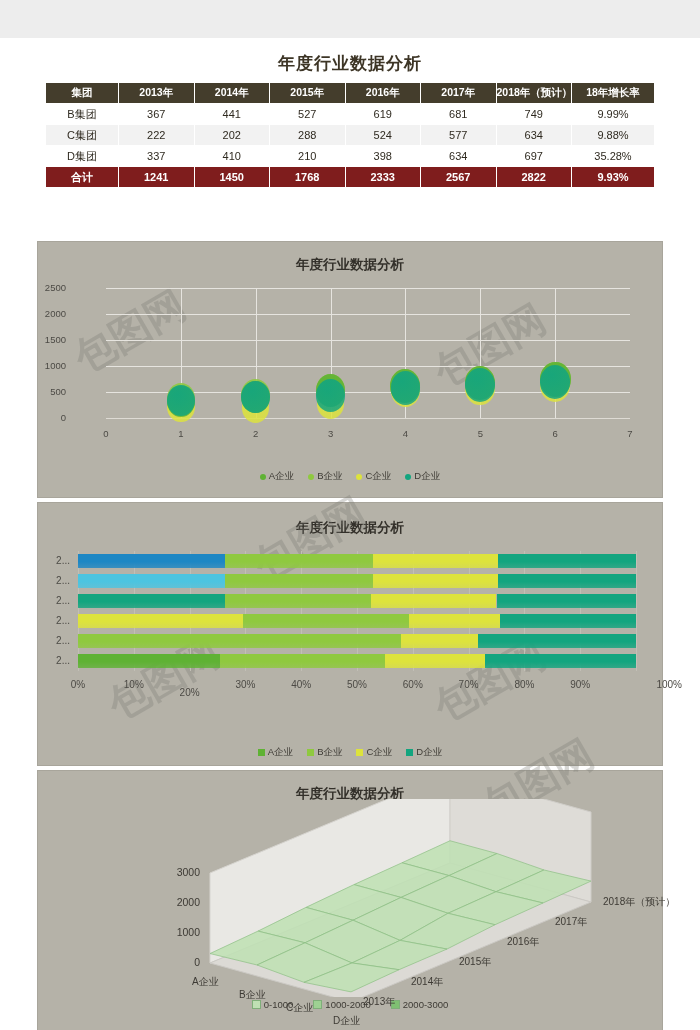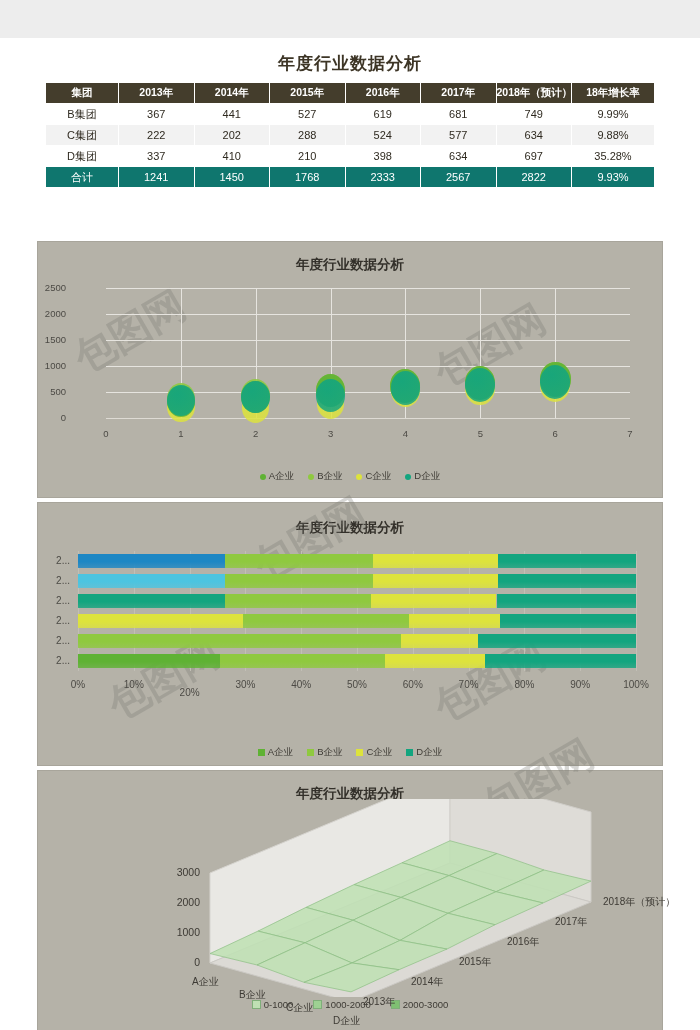--- a/index.html
+++ b/index.html
@@ -29,21 +29,21 @@
     color:#2f2a20;
     height:20px;
     padding:0;
     white-space:nowrap;
   }
   table.data thead th{
     background:#443d2c;color:#ffffff;font-weight:bold;font-size:10.5px;
   }
   table.data tbody tr:nth-child(odd) td{background:#ffffff;}
   table.data tbody tr:nth-child(even) td{background:#f2f2f2;}
-  table.data tbody tr.total td{background:#0f766e;color:#ffffff;font-weight:normal;}
+  table.data tbody tr.total td{background:#7f1d1d;color:#ffffff;font-weight:bold;}
   table.data td.grp,table.data th.grp{width:72px;margin-left:40px;}
   table.data td.rate,table.data th.rate{width:82px;}
 
   
   .panel{position:absolute;left:38px;background:#b5b2a8;box-shadow:0 0 0 1px #a8a59b;}
   .panel .ctitle{
     width:100%;text-align:center;font-size:13.5px;font-weight:bold;color:#33302a;
     position:absolute;left:0;
   }
   .wm{
@@ -303,21 +303,21 @@
   <div class="c2xlab" style="left: 20px; top: 176px;">0%</div>
       <div class="c2xlab" style="left: 75.8px; top: 176px;">10%</div>
       <div class="c2xlab" style="left: 131.6px; top: 184px;">20%</div>
       <div class="c2xlab" style="left: 187.4px; top: 176px;">30%</div>
       <div class="c2xlab" style="left: 243.2px; top: 176px;">40%</div>
       <div class="c2xlab" style="left: 299px; top: 176px;">50%</div>
       <div class="c2xlab" style="left: 354.8px; top: 176px;">60%</div>
       <div class="c2xlab" style="left: 410.6px; top: 176px;">70%</div>
       <div class="c2xlab" style="left: 466.4px; top: 176px;">80%</div>
       <div class="c2xlab" style="left: 522.2px; top: 176px;">90%</div>
-      <div class="c2xlab" style="left: 578px; top: 176px;">100%</div>
+      <div class="c2xlab" style="left: 604px; top: 176px; text-align: right;">100%</div>
       <div class="c2ylab" style="top: 152px;">2...</div>
       <div class="c2ylab" style="top: 132px;">2...</div>
       <div class="c2ylab" style="top: 112px;">2...</div>
       <div class="c2ylab" style="top: 92px;">2...</div>
       <div class="c2ylab" style="top: 72px;">2...</div>
       <div class="c2ylab" style="top: 52px;">2...</div>
     </div>
 
   <div class="panel" id="chart3">
     <div class="ctitle" style="top:14px;">年度行业数据分析</div>

